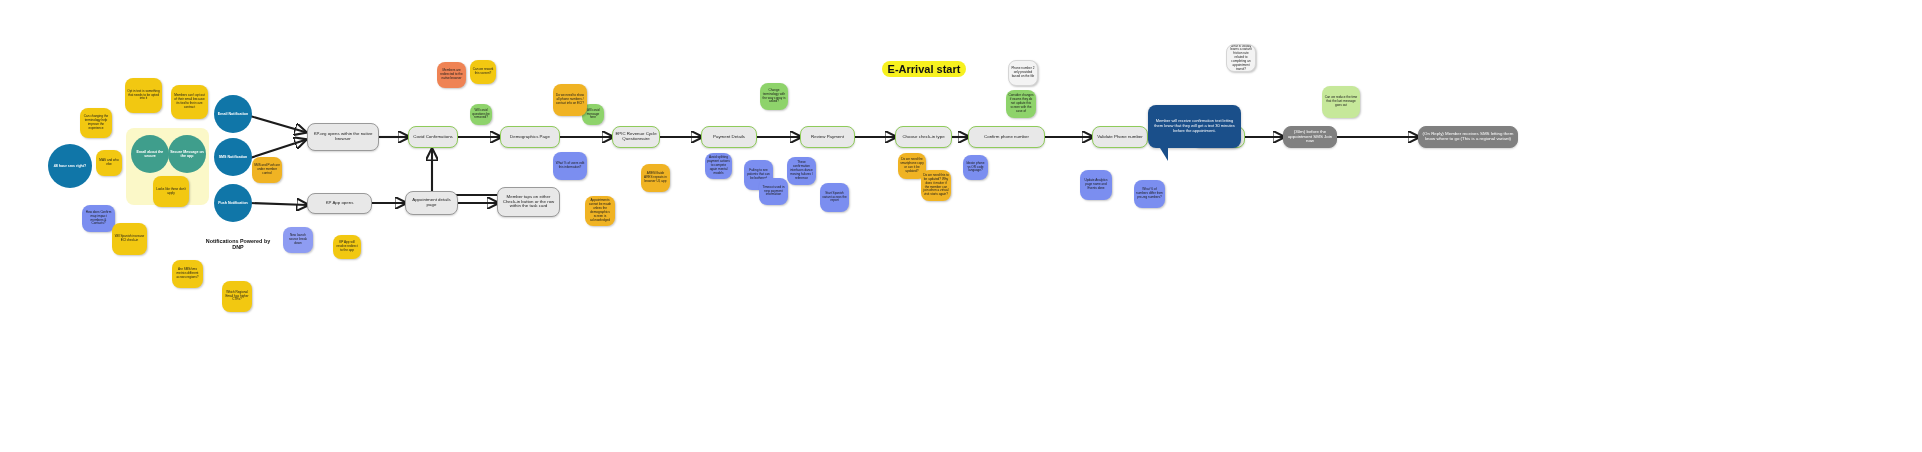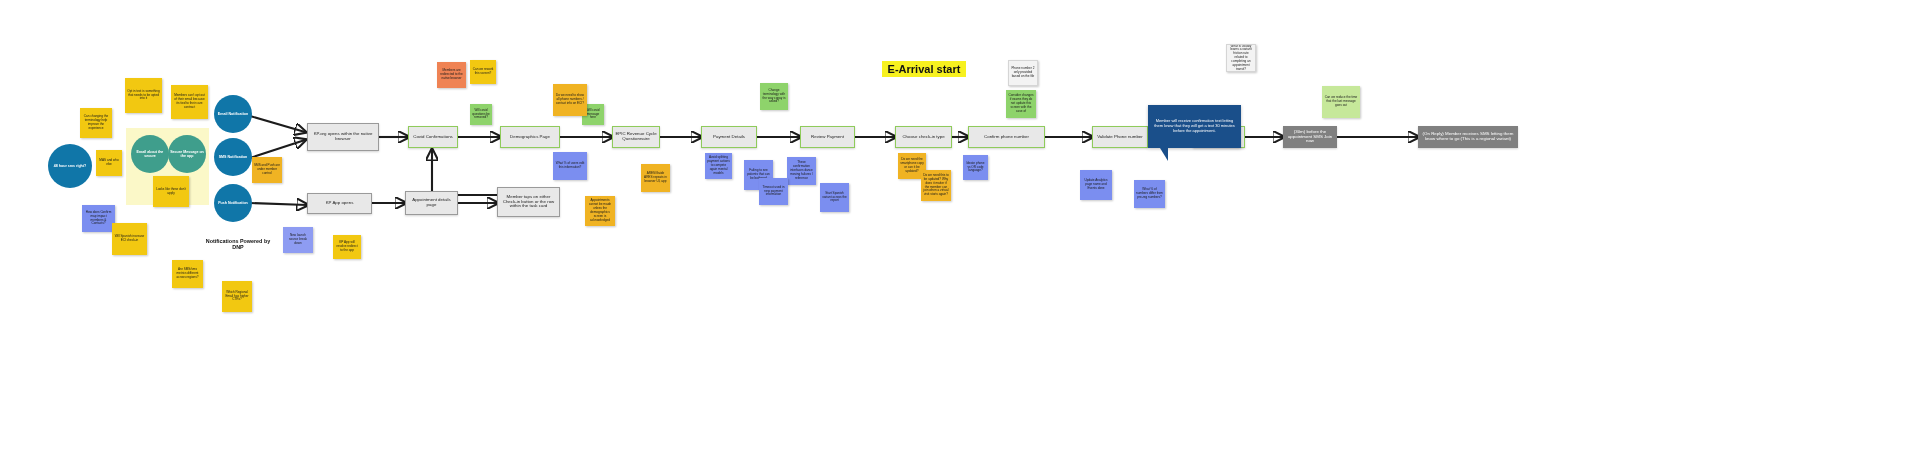--- a/index.html
+++ b/index.html
@@ -2,21 +2,21 @@
 <html><head>
 <meta charset="utf-8">
 <style>
   html,body{margin:0;padding:0;background:#ffffff;}
   body{width:1922px;height:452px;position:relative;overflow:hidden;
        font-family:"Liberation Sans","DejaVu Sans",sans-serif;color:#1a1a1a;}
   #board{position:absolute;inset:0;}
 
   
   .node{position:absolute;box-sizing:border-box;display:flex;align-items:center;
-        justify-content:center;text-align:center;line-height:1.12;overflow:hidden;}
+        justify-content:center;text-align:center;line-height:1.12;overflow:hidden;border-radius:8px;}
 
   
   .proc{background:#e8e8e8;border:1.2px solid #8fcb5b;color:#222;font-size:4.4px;
         padding:1px 2px;box-shadow:0 1px 2px rgba(0,0,0,.18);}
   .proc.plain{border:1.2px solid #9a9a9a;}
   .proc.gray{background:#808080;border:1.2px solid #808080;color:#fff;}
   .proc.stack:before{content:"";position:absolute;left:-3px;top:3px;width:100%;
         height:100%;background:#e8e8e8;border:1.2px solid #8fcb5b;z-index:-1;}
 
   

